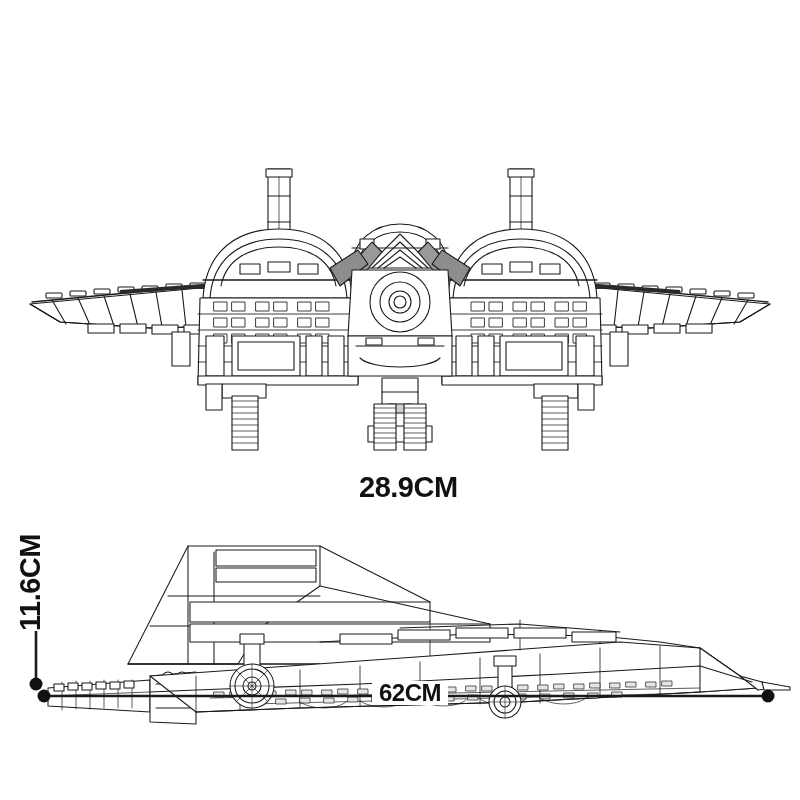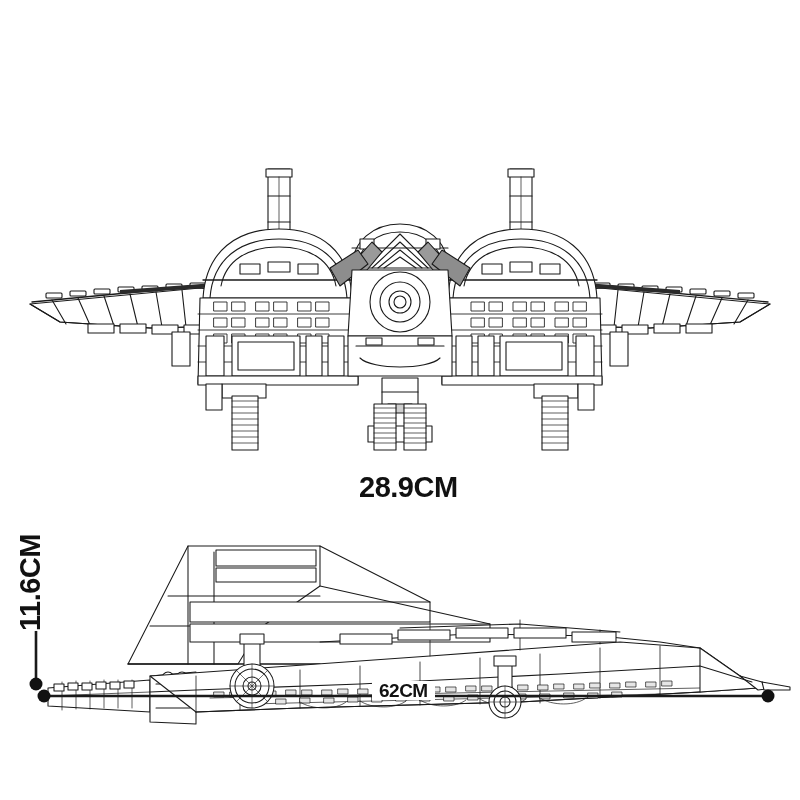--- a/index.html
+++ b/index.html
@@ -12,21 +12,21 @@
     position:absolute;
     font-family:"Liberation Sans","DejaVu Sans",sans-serif;
     font-weight:bold;
     color:#111111;
     letter-spacing:-0.5px;
     white-space:nowrap;
     background:#ffffff;
     line-height:1;
   }
   #lbl-width{ left:352px; top:437px; font-size:29px; padding:0 7px; }
-  #lbl-length{ left:372px; top:645px; font-size:19px; padding:0 7px; }
+  #lbl-length{ left:372px; top:645px; font-size:24px; padding:0 7px; }
   #lbl-height{
     left:-18px; top:528px; font-size:29px; padding:4px 0;
     transform:rotate(-90deg); transform-origin:center center;
   }
 </style>
 </head>
 <body>
 
 <div id="stage">
 

